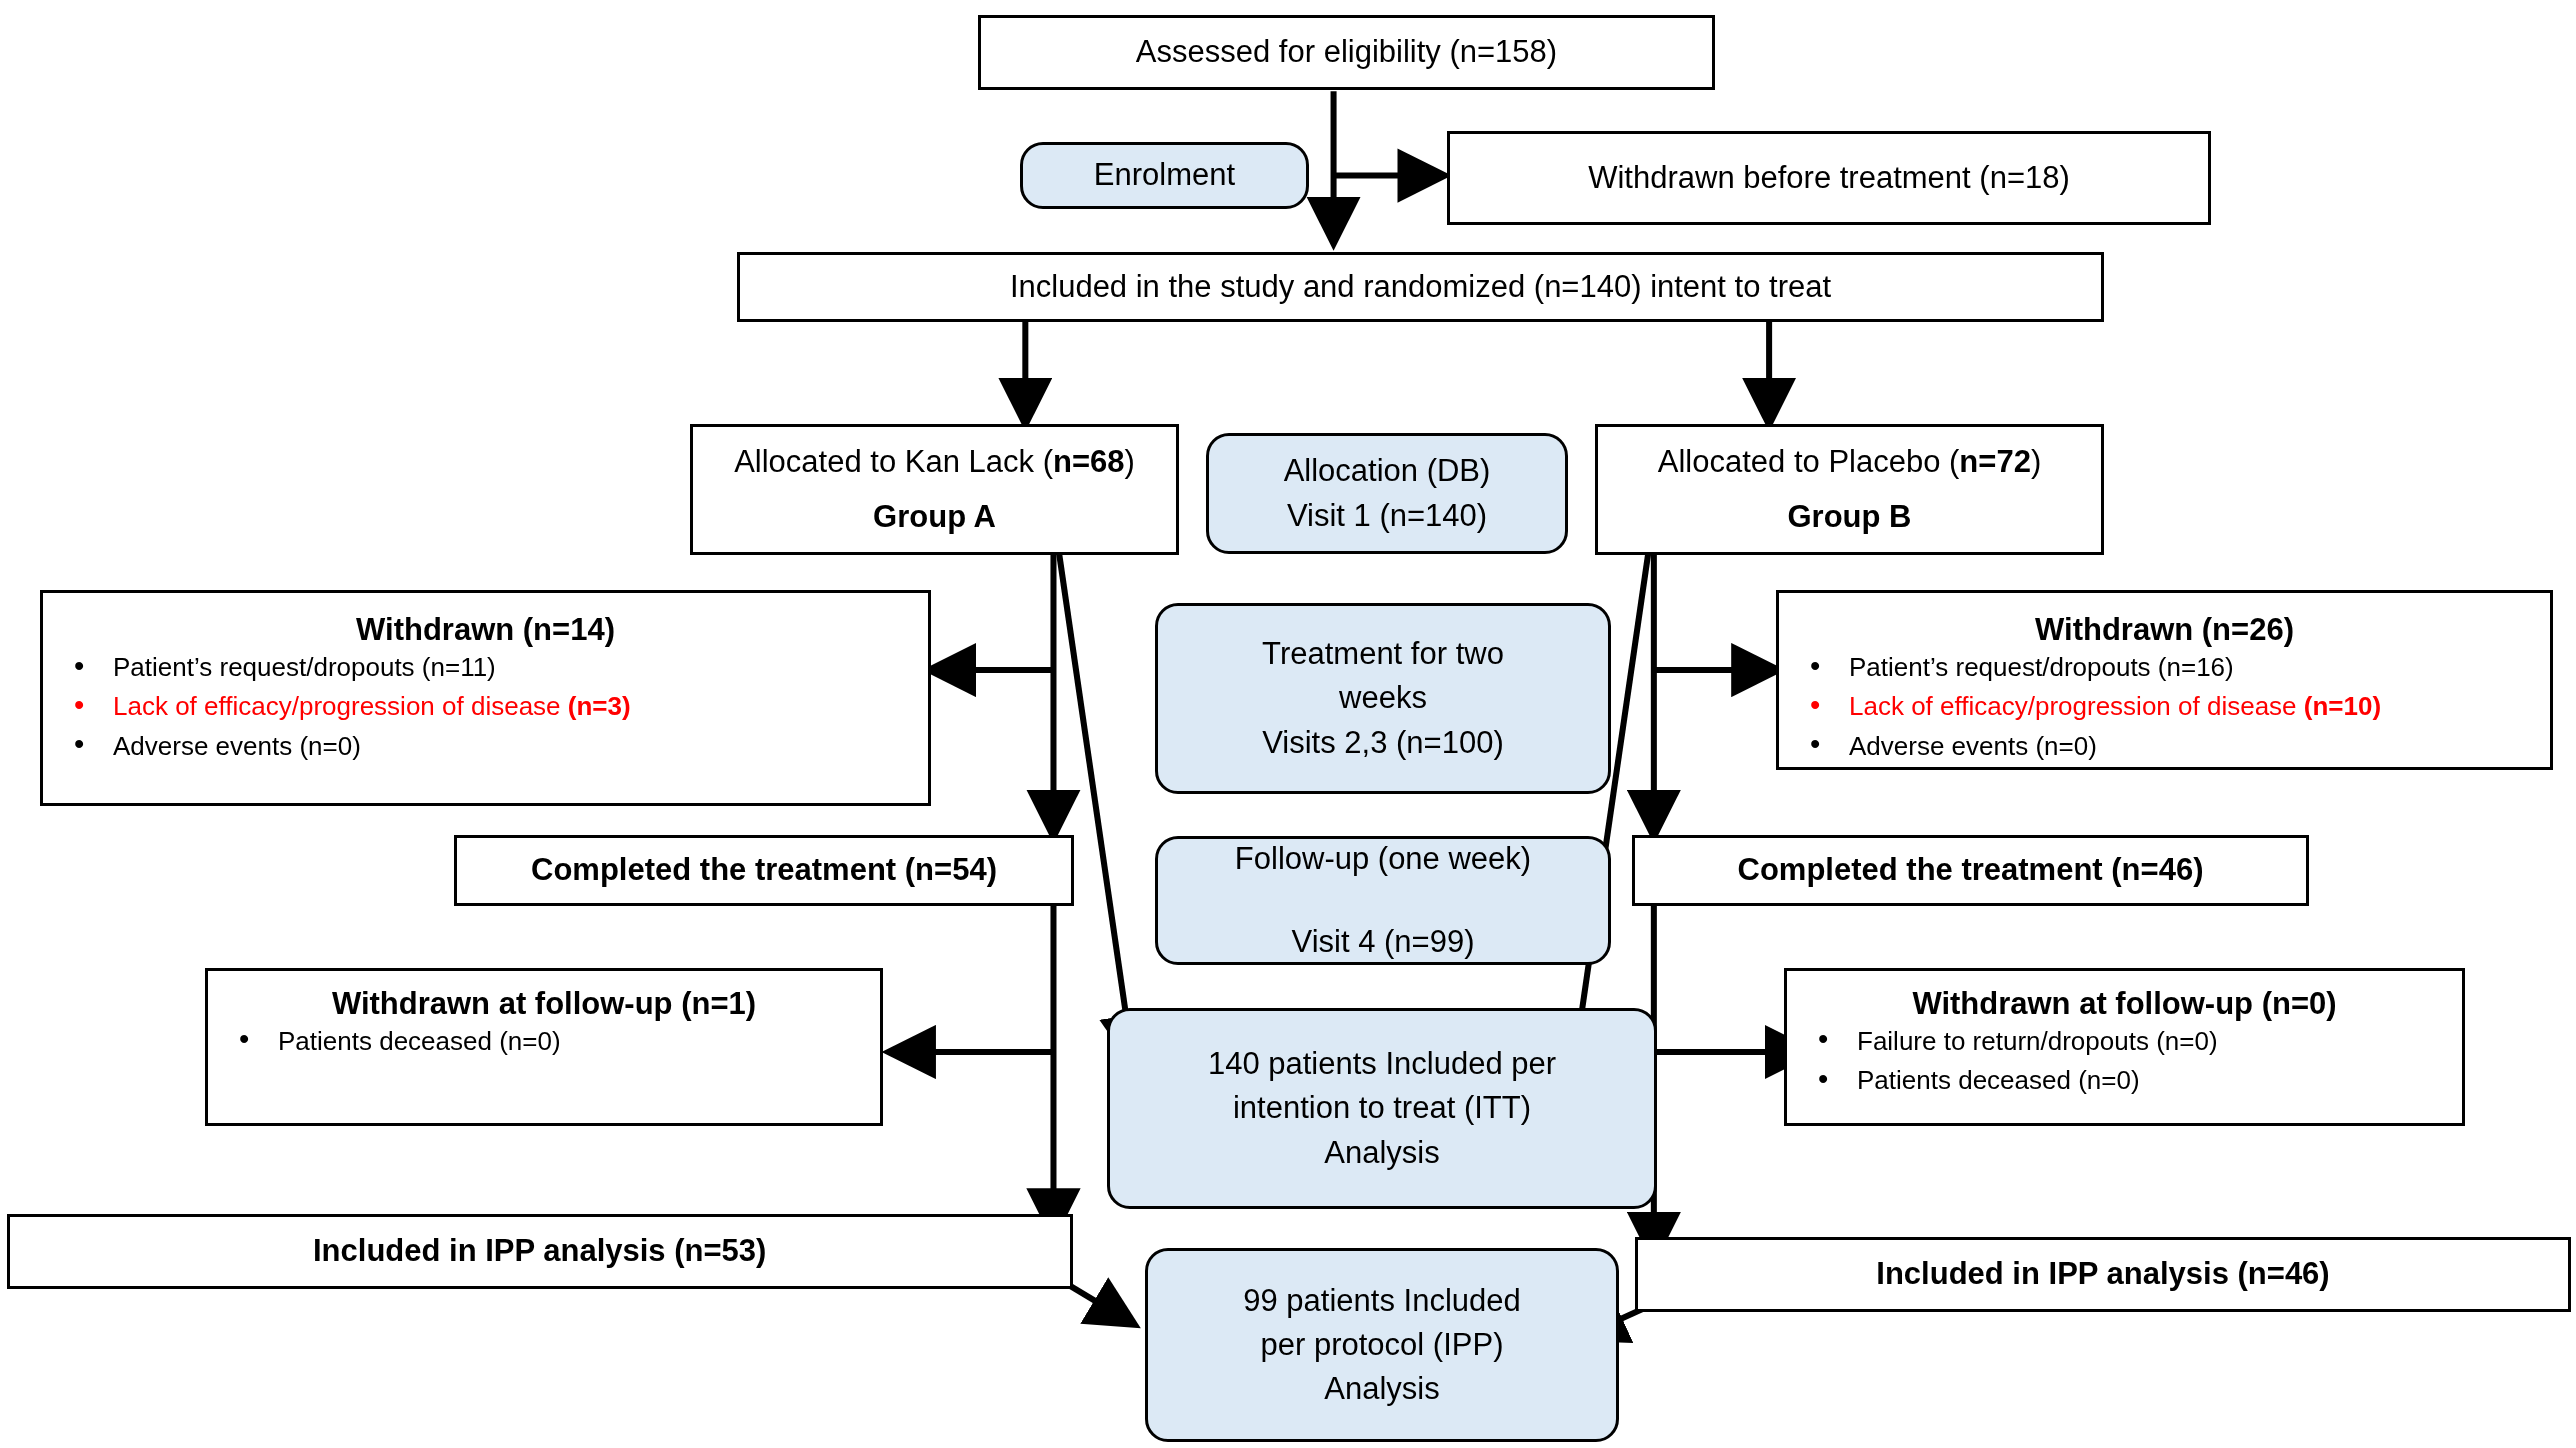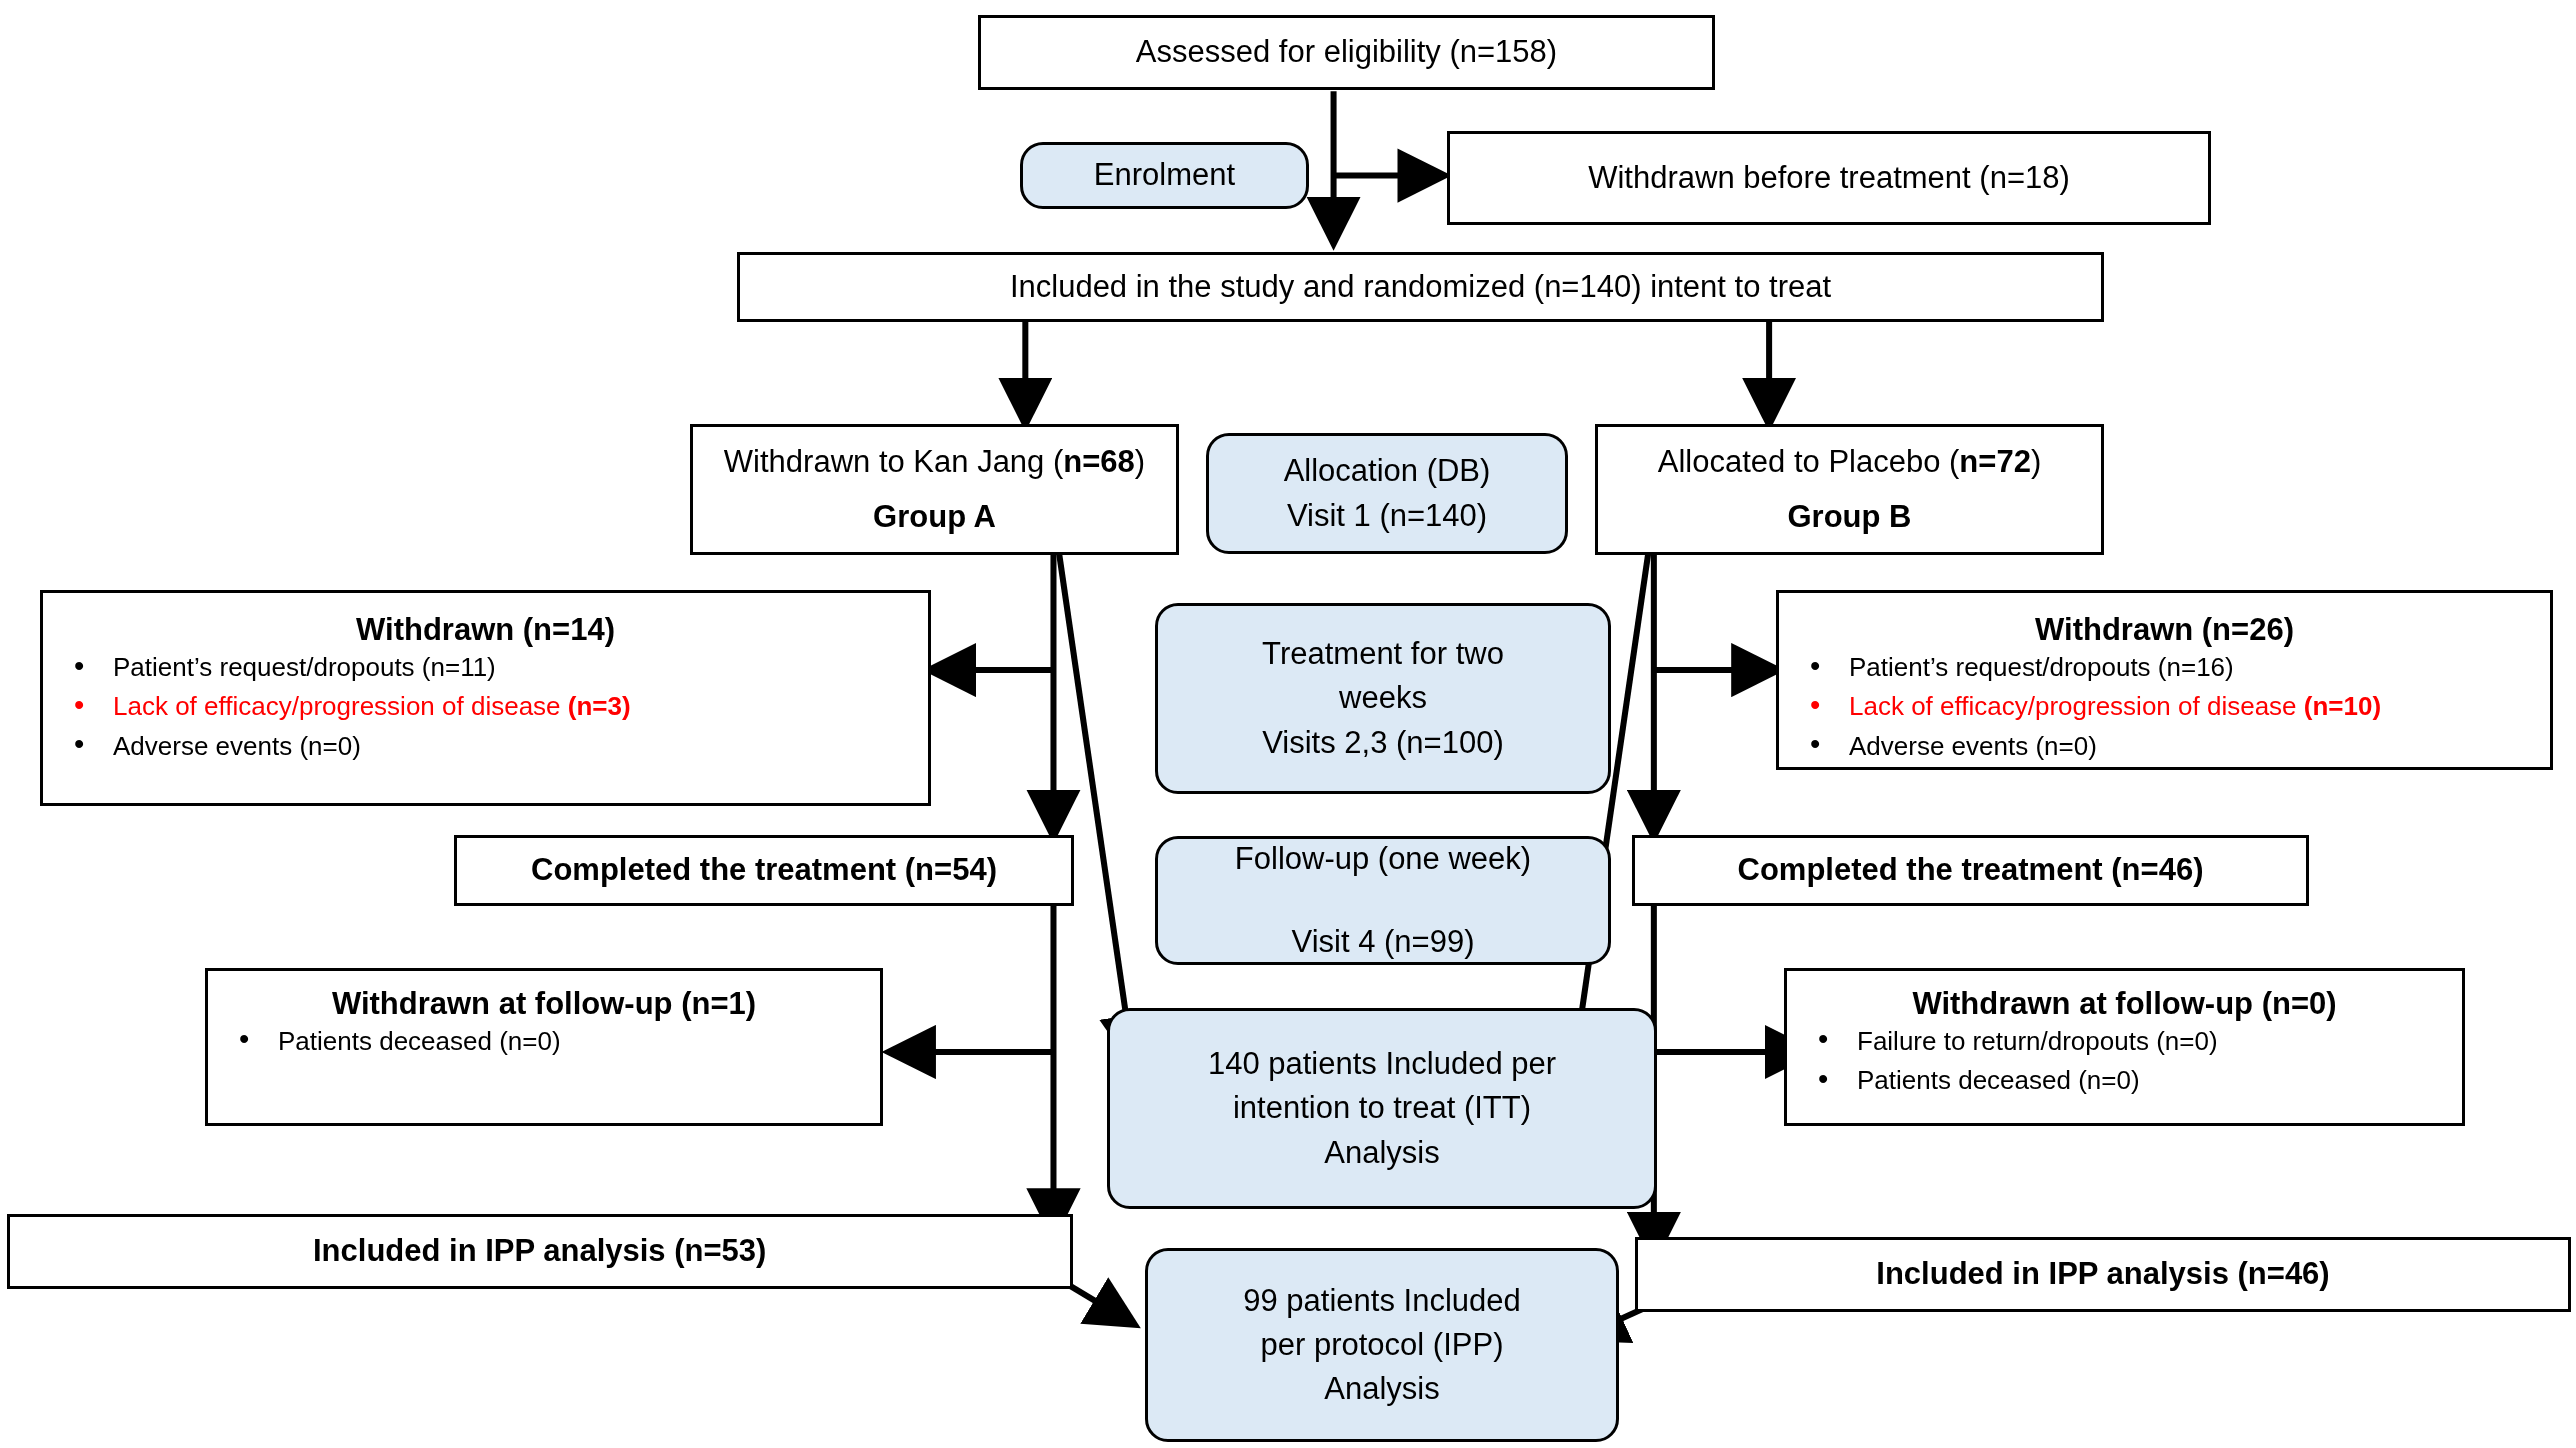--- a/index.html
+++ b/index.html
@@ -140,21 +140,21 @@
   <div class="node" style="left:1447px; top:131px; width:764px; height:94px;">
     <div class="txt">Withdrawn before treatment (n=18)</div>
   </div>
 
   <div class="node" style="left:737px; top:252px; width:1367px; height:70px;">
     <div class="txt">Included in the study and randomized (n=140) intent to treat</div>
   </div>
 
   <div class="node" style="left:690px; top:424px; width:489px; height:131px;">
     <div class="txt">
-      <span>Withdrawn to Kan Jang (</span><span class="inline-b">n=68</span><span>)</span>
+      <span>Allocated to Kan Lack (</span><span class="inline-b">n=68</span><span>)</span>
     </div>
     <div class="txt bold" style="margin-top:14.7px;">Group A</div>
   </div>
 
   <div class="node rounded" style="left:1206px; top:433px; width:362px; height:121px;">
     <div class="txt blue-lines">Allocation (DB)</div>
     <div class="txt blue-lines">Visit 1 (n=140)</div>
   </div>
 
   <div class="node" style="left:1595px; top:424px; width:509px; height:131px;">

